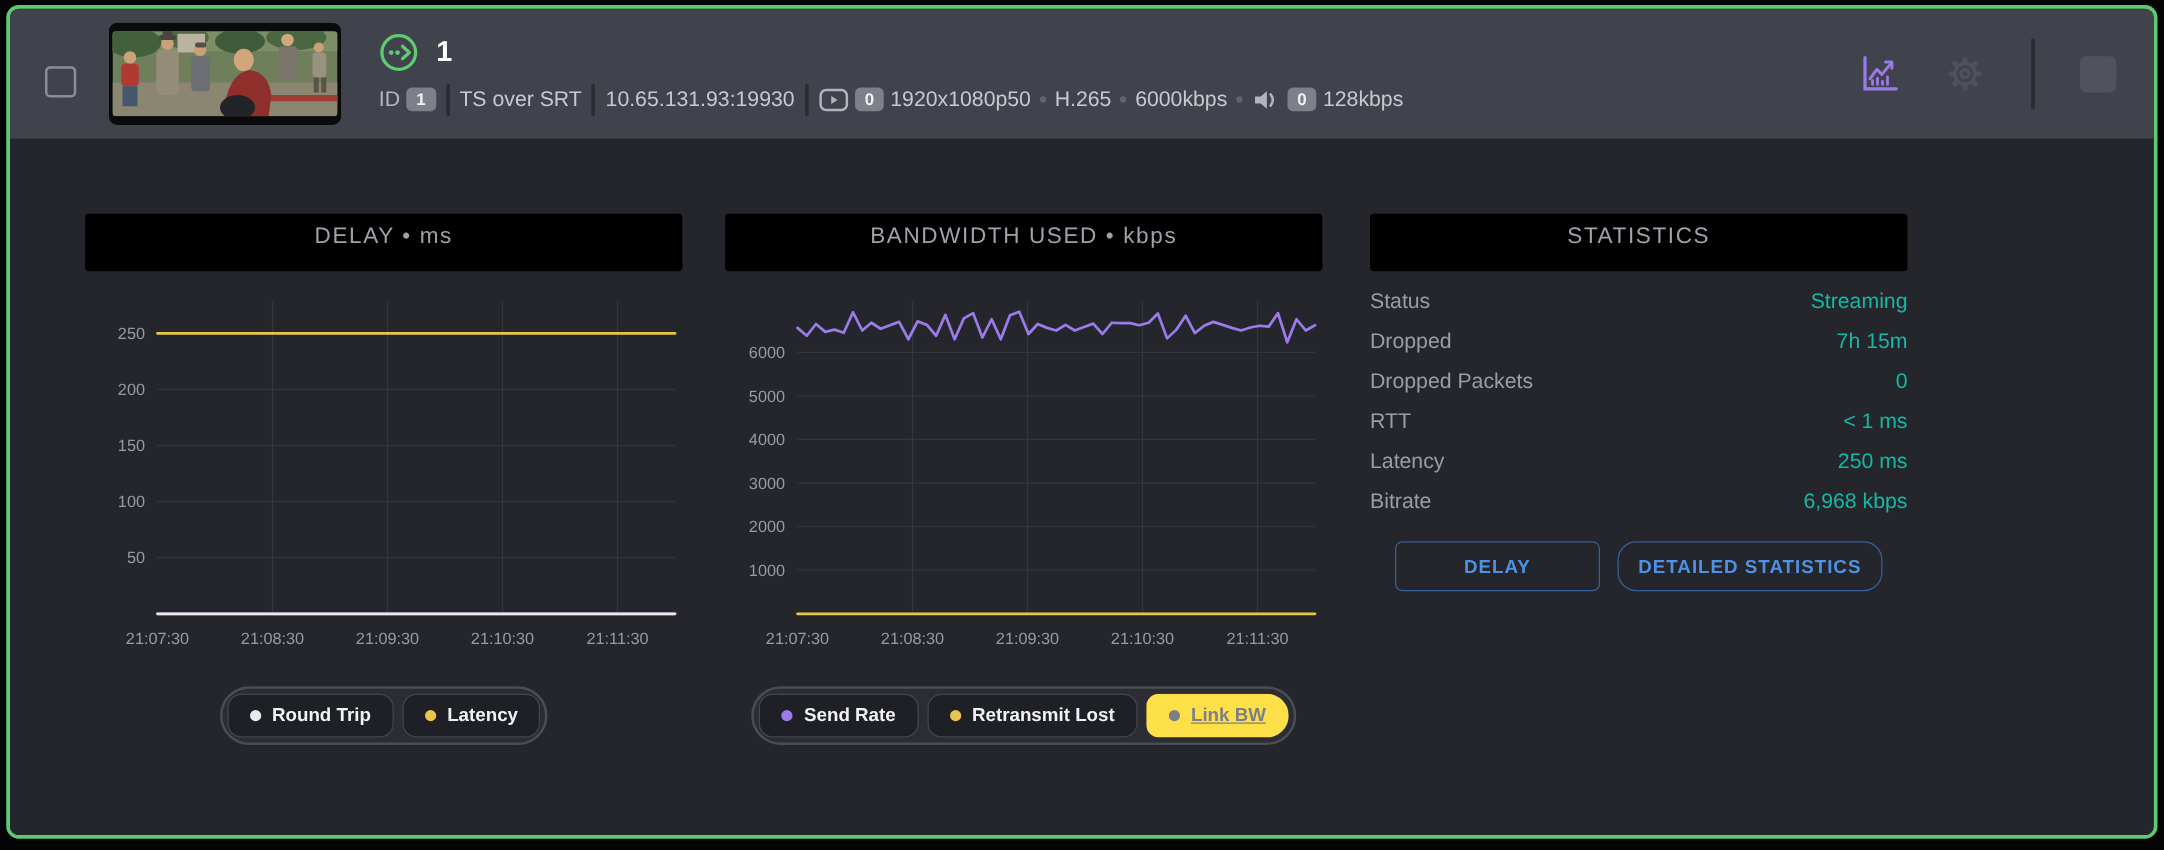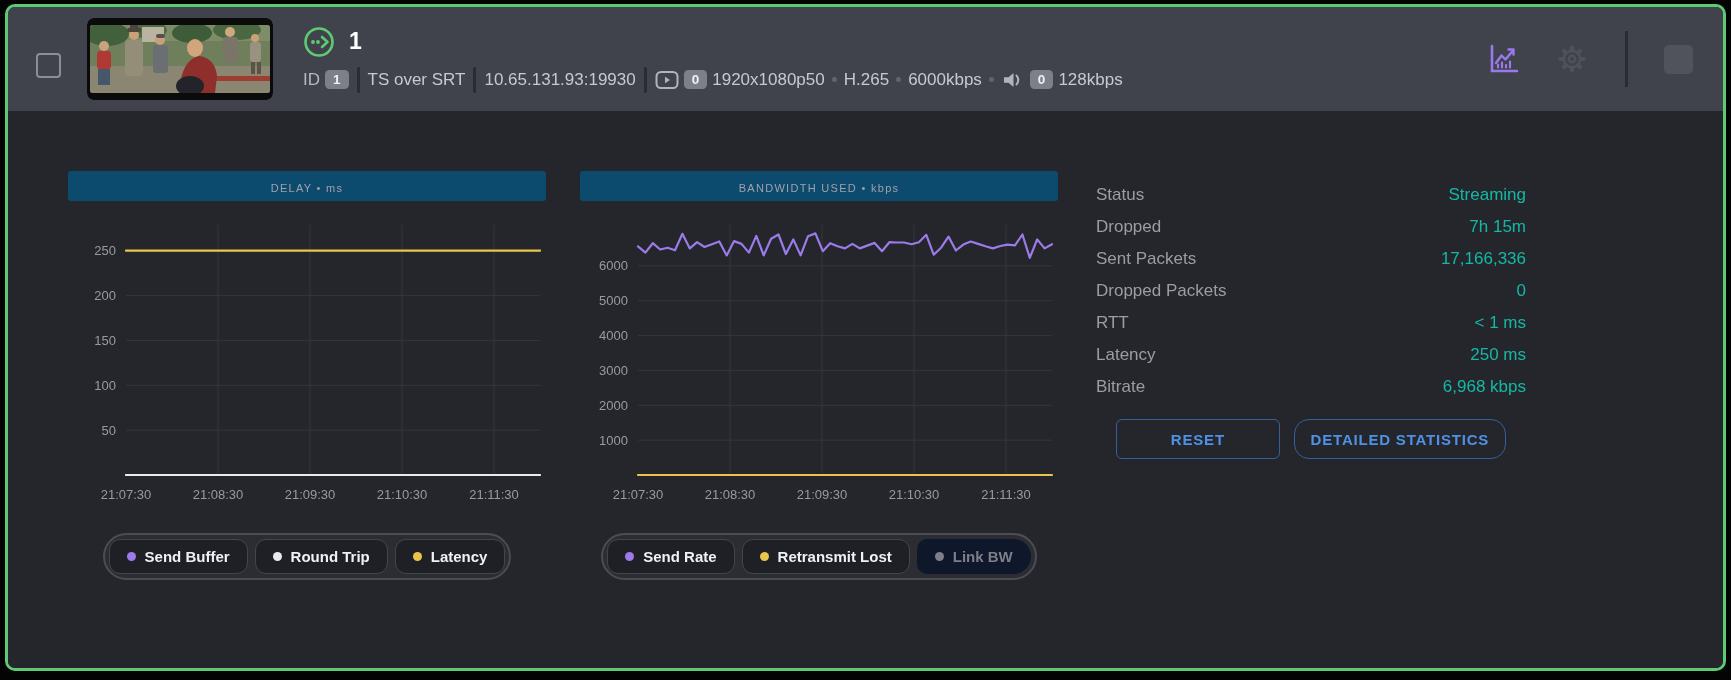--- a/index.html
+++ b/index.html
@@ -26,34 +26,34 @@
   .icon-btn { background:none; border:none; cursor:pointer; display:flex; align-items:center; padding:4px; }
   .actions-divider { width:3px; height:56px; background:#2b2c32; margin:0 8px; }
   .stop-square { display:block; width:29px; height:29px; background:#51535c; border-radius:5px; }
 
   
   .content { position:relative; height:566px; background:#25262b; }
   .panel { position:absolute; top:60px; }
   .panel-delay { left:60px;  width:478px; }
   .panel-bw    { left:572px; width:478px; }
   .panel-stats { left:1088px; width:430px; }
-  .panel-header { height:30px; line-height:34px; background:#0c4a6e; border-radius:3px;
-                  text-align:center; color:#a0a2ab; font-size:11px; letter-spacing:1.3px; }
+  .panel-header { height:46px; line-height:34px; background:#000000; border-radius:3px;
+                  text-align:center; color:#a0a2ab; font-size:18px; letter-spacing:1.3px; }
   .chart { width:478px; height:312px; margin-top:8px; }
   .chart svg text { font-family:"Liberation Sans", sans-serif; }
 
   
   .legend { display:flex; justify-content:center; margin-top:12px; }
   .legend-pill { display:flex; gap:7px; padding:4px; border:2px solid #4a4c56;
                  border-radius:26px; background:#2c2d33; }
   .legend-item { display:flex; align-items:center; gap:9px; padding:8px 17px;
                  background:#1f2025; border:1px solid #43454e; border-radius:11px;
                  color:#f0f1f4; font-weight:700; font-size:15px; cursor:pointer; white-space:nowrap; }
-  .legend-item.disabled { background:#0f172a; border-color:transparent; color:#7d7f88;
-                          border-radius:11px 19px 19px 11px; }
+  .legend-item.disabled { background:#fde047; border-color:transparent; color:#7d7f88;
+                          border-radius:11px 19px 19px 11px;text-decoration:underline; }
   .legend-dot { width:9px; height:9px; border-radius:50%; flex:none; }
 
   
   .stat-rows { margin-top:8px; }
   .stat-row { display:flex; justify-content:space-between; align-items:center; height:32px; font-size:17px; }
   .stat-label { color:#9b9da6; }
   .stat-value { color:#14b8a6; }
   .stats-buttons { display:flex; gap:14px; margin-top:16px; padding:0 20px; }
   .ghost-btn { height:40px; background:transparent; border:1px solid #35609e; border-radius:6px;
                color:#4e92e5; font-weight:700; font-size:15px; letter-spacing:0.8px;
@@ -200,24 +200,20 @@
             <line x1="426" x2="426" y1="16" y2="266" stroke="#35363c" stroke-width="1"></line>
             <text x="426" y="290" fill="#989aa3" font-size="13" text-anchor="middle">21:11:30</text>
             <line x1="58" x2="472" y1="266" y2="266" stroke="#6a6c73" stroke-width="1.2"></line>
             <polyline points="58.0,266.0 472.0,266.0" fill="none" stroke="#9b7bea" stroke-width="2.2" stroke-linejoin="round" stroke-linecap="round"></polyline>
             <polyline points="58.0,266.0 472.0,266.0" fill="none" stroke="#e8eaee" stroke-width="2.2" stroke-linejoin="round" stroke-linecap="round"></polyline>
             <polyline points="58.0,41.7 472.0,41.7" fill="none" stroke="#e9c64a" stroke-width="2.2" stroke-linejoin="round" stroke-linecap="round"></polyline>
           </svg></div>
       <div class="legend">
           <div class="legend-pill">
             <div class="legend-item">
-              <span class="legend-dot" style="background: rgb(155, 123, 234);"></span>
-              <span>Send Buffer</span>
-            </div>
-            <div class="legend-item">
               <span class="legend-dot" style="background: rgb(232, 234, 238);"></span>
               <span>Round Trip</span>
             </div>
             <div class="legend-item">
               <span class="legend-dot" style="background: rgb(233, 198, 74);"></span>
               <span>Latency</span>
             </div>
           </div>
         </div>
     </section>
@@ -262,50 +258,47 @@
             </div>
             <div class="legend-item disabled">
               <span class="legend-dot" style="background: rgb(125, 127, 136);"></span>
               <span>Link BW</span>
             </div>
           </div>
         </div>
     </section>
 
     <section class="panel panel-stats">
+      <div class="panel-header">STATISTICS</div>
       <div class="stat-rows">
           <div class="stat-row">
             <span class="stat-label">Status</span>
             <span class="stat-value">Streaming</span>
           </div>
           <div class="stat-row">
             <span class="stat-label">Dropped</span>
             <span class="stat-value">7h 15m</span>
           </div>
           <div class="stat-row">
-            <span class="stat-label">Sent Packets</span>
-            <span class="stat-value">17,166,336</span>
-          </div>
-          <div class="stat-row">
             <span class="stat-label">Dropped Packets</span>
             <span class="stat-value">0</span>
           </div>
           <div class="stat-row">
             <span class="stat-label">RTT</span>
             <span class="stat-value">&lt; 1 ms</span>
           </div>
           <div class="stat-row">
             <span class="stat-label">Latency</span>
             <span class="stat-value">250 ms</span>
           </div>
           <div class="stat-row">
             <span class="stat-label">Bitrate</span>
             <span class="stat-value">6,968 kbps</span>
           </div>
         </div>
       <div class="stats-buttons">
-        <button class="ghost-btn reset">RESET</button>
+        <button class="ghost-btn reset">DELAY</button>
         <button class="ghost-btn detailed">DETAILED STATISTICS</button>
       </div>
     </section>
 
   </div>
 </div>
 
 </body></html>

